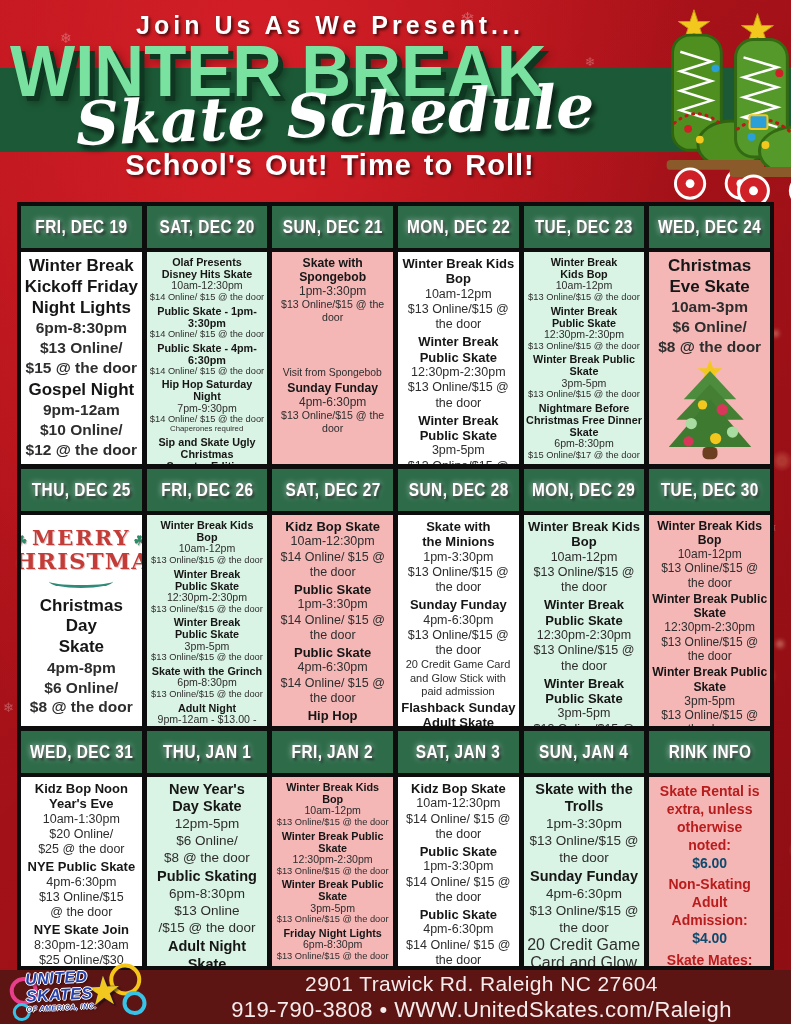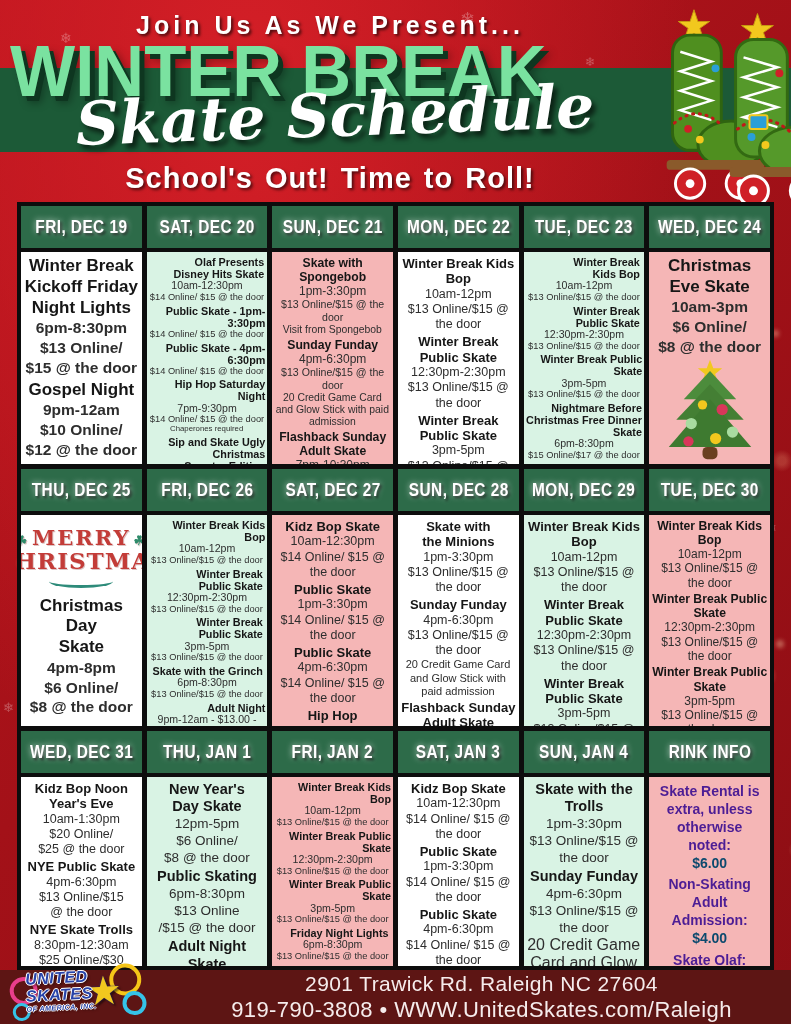--- a/index.html
+++ b/index.html
@@ -28,21 +28,21 @@
     color:#fff;font-size:25px;font-weight:bold;letter-spacing:4px;
     text-shadow:2px 2px 3px rgba(0,0,0,.65);}
   .winter{position:absolute;top:30px;left:10px;width:770px;white-space:nowrap;
     font-size:69px;font-weight:bold;color:#7ae2a0;letter-spacing:0px;
     transform:scaleY(1.04);transform-origin:left top;
     text-shadow:5px 5px 0 #0e3620, 7px 7px 8px rgba(0,0,0,.35);}
   .script{position:absolute;top:80px;left:0;width:670px;text-align:center;
     font-family:"DejaVu Serif",serif;font-style:italic;font-weight:bold;
     font-size:60px;color:#fff;transform:rotate(-2deg);
     text-shadow:4px 5px 5px rgba(0,0,0,.6);}
-  .tagline{position:absolute;top:162px;left:0;width:660px;text-align:center;
+  .tagline{position:absolute;top:149px;left:0;width:660px;text-align:center;
     color:#fff;font-size:29px;font-weight:bold;letter-spacing:1px;word-spacing:3px;
     text-shadow:2px 2px 3px rgba(0,0,0,.6);}
   .skates{position:absolute;right:-6px;top:0;width:190px;height:205px;}
 
   
   .grid{position:absolute;left:17px;top:202px;width:757px;box-sizing:border-box;
     display:grid;grid-template-columns:repeat(6,1fr);grid-template-rows:258px 257px 235px;
     gap:5px;padding:4px;background:#0d0d0d;}
   .day{display:flex;flex-direction:column;overflow:hidden;}
   .day-header{flex:0 0 42px;background:#2d6b49;display:flex;align-items:center;justify-content:center;
@@ -64,30 +64,30 @@
   .scale-lg .ev-title{font-size:17px;line-height:1.22;}
   .scale-lg .ev-time,.scale-lg .ev-price{font-size:15.5px;line-height:1.28;font-weight:bold;}
   .scale-ml .ev-title{font-size:14.5px;line-height:1.2;}
   .scale-ml .ev-time,.scale-ml .ev-price{font-size:13.5px;line-height:1.25;}
   .scale-md .ev-title{font-size:13px;line-height:1.18;}
   .scale-md .ev-time{font-size:12.5px;line-height:1.22;}
   .scale-md .ev-note{font-size:11px;line-height:1.2;}
   .scale-sm .ev-title{font-size:12.2px;line-height:1.15;}
   .scale-sm .ev-time{font-size:12px;line-height:1.2;}
   .scale-sm .ev-price{font-size:10.6px;line-height:1.2;}
-  .scale-sm .ev-note{font-size:10.4px;line-height:1.15;}
-  .scale-xs .ev-title{font-size:10.8px;line-height:1.12;text-align:right;}
+  .scale-sm .ev-note{font-size:10.4px;line-height:1.15;margin-top:43px;}
+  .scale-xs .ev-title{font-size:10.8px;line-height:1.12;}
   .scale-xs .ev-time{font-size:10.6px;line-height:1.12;}
   .scale-xs .ev-price{font-size:9.3px;line-height:1.15;}
   .scale-xs .ev-note{font-size:7.8px;line-height:1.1;}
 
   
   .info{margin:2px 5px;}
   .info-label{font-weight:bold;font-size:14px;line-height:1.18;}
-  .info-red .info-label{color:#4c1d95;}
+  .info-red .info-label{color:#b91c1c;}
   .info-value,.info-value-block{font-weight:bold;color:#0c4a6e;font-size:14px;}
   .info-value-block{margin-top:1px;}
 
   
   .merry{margin:2px 0;}
   .merry-l1,.merry-l2{font-family:"DejaVu Serif",serif;font-weight:bold;color:#c33c38;
     text-shadow:1px 1px 0 rgba(120,20,20,.25);}
   .merry-l1{font-size:21px;letter-spacing:2px;}
   .merry-l1::before,.merry-l1::after{content:"☘";color:#2e8b6a;font-size:13px;margin:0 3px;}
   .merry-l2{font-size:23px;letter-spacing:1px;margin-top:-3px;}
@@ -487,21 +487,21 @@
             <div class="ev-time">$20 Online/</div>
             <div class="ev-time">$25 @ the door</div>
           </div>
           <div class="event">
             <div class="ev-title">NYE Public Skate</div>
             <div class="ev-time">4pm-6:30pm</div>
             <div class="ev-time">$13 Online/$15</div>
             <div class="ev-time">@ the door</div>
           </div>
           <div class="event">
-            <div class="ev-title">NYE Skate Trolls</div>
+            <div class="ev-title">NYE Skate Join</div>
             <div class="ev-time">8:30pm-12:30am</div>
             <div class="ev-time">$25 Online/$30</div>
           </div>
         </div>
       </div>
       <div class="day tone-green scale-ml">
         <div class="day-header">
           <div class="day-header-label">THU, JAN 1</div>
         </div>
         <div class="day-body">
@@ -594,21 +594,21 @@
           </div>
         </div>
       </div>
       <div class="day tone-pink scale-md">
         <div class="day-header">
           <div class="day-header-label">RINK INFO</div>
         </div>
         <div class="day-body">
           <div class="info info-red"><span class="info-label">Skate Rental is extra, unless otherwise noted:</span><div class="info-value-block">$6.00</div></div>
           <div class="info info-red"><span class="info-label">Non-Skating Adult Admission:</span><span class="info-value"> $4.00</span></div>
-          <div class="info info-red"><span class="info-label">Skate Olaf:</span></div>
+          <div class="info info-red"><span class="info-label">Skate Mates:</span></div>
         </div>
       </div>
     </div>
 
   <div class="footer">
     <div class="logo">
       <span class="ring r1"></span>
       <span class="ring r2"></span>
       <span class="ring r3"></span>
       <span class="ring r4"></span>

